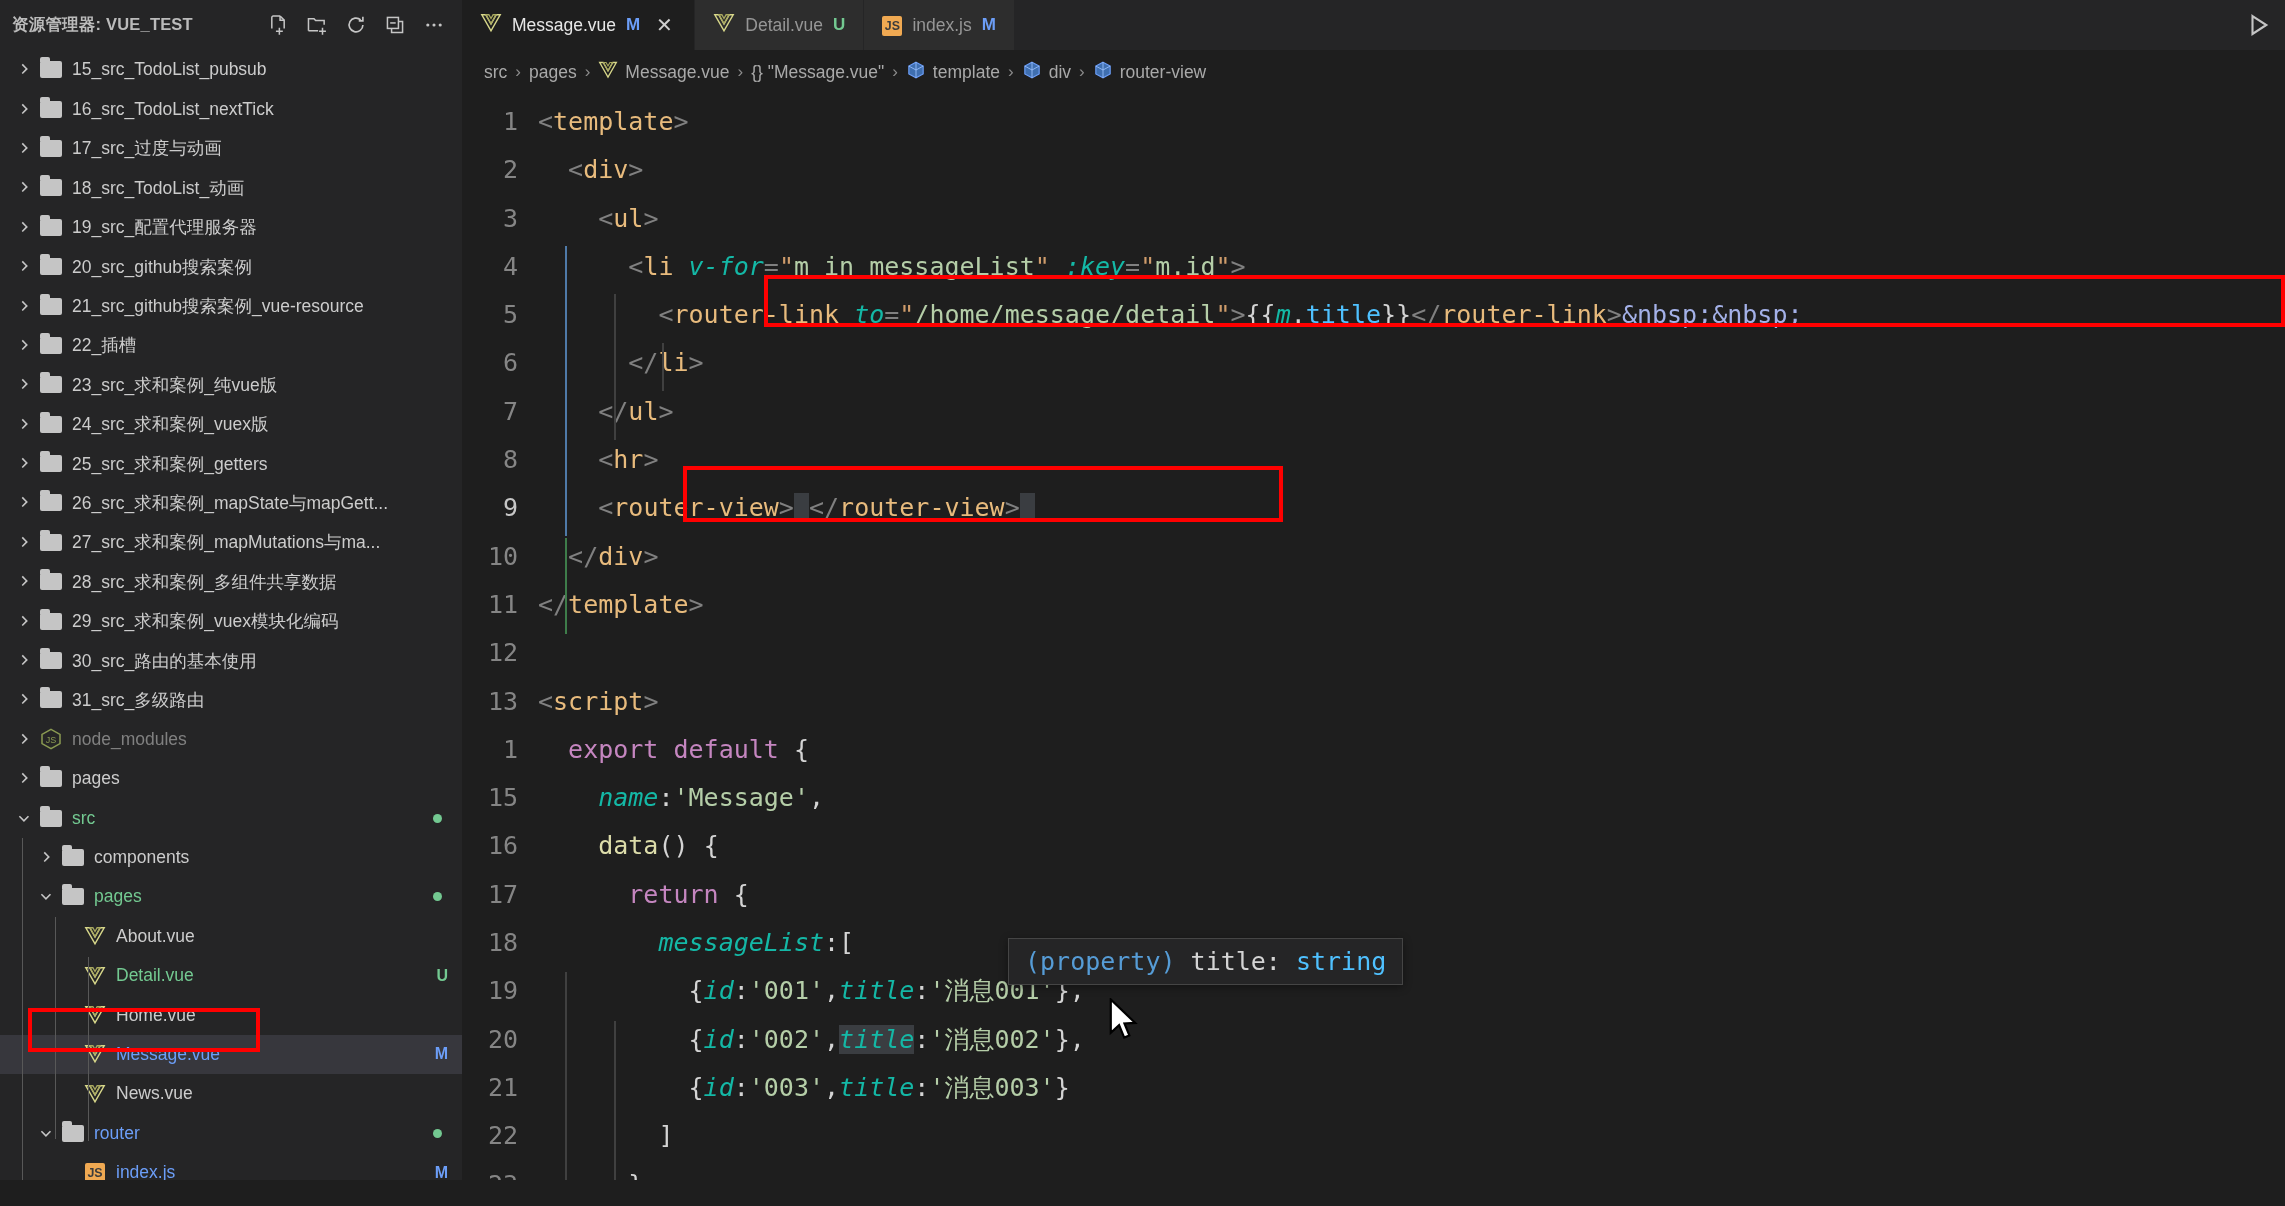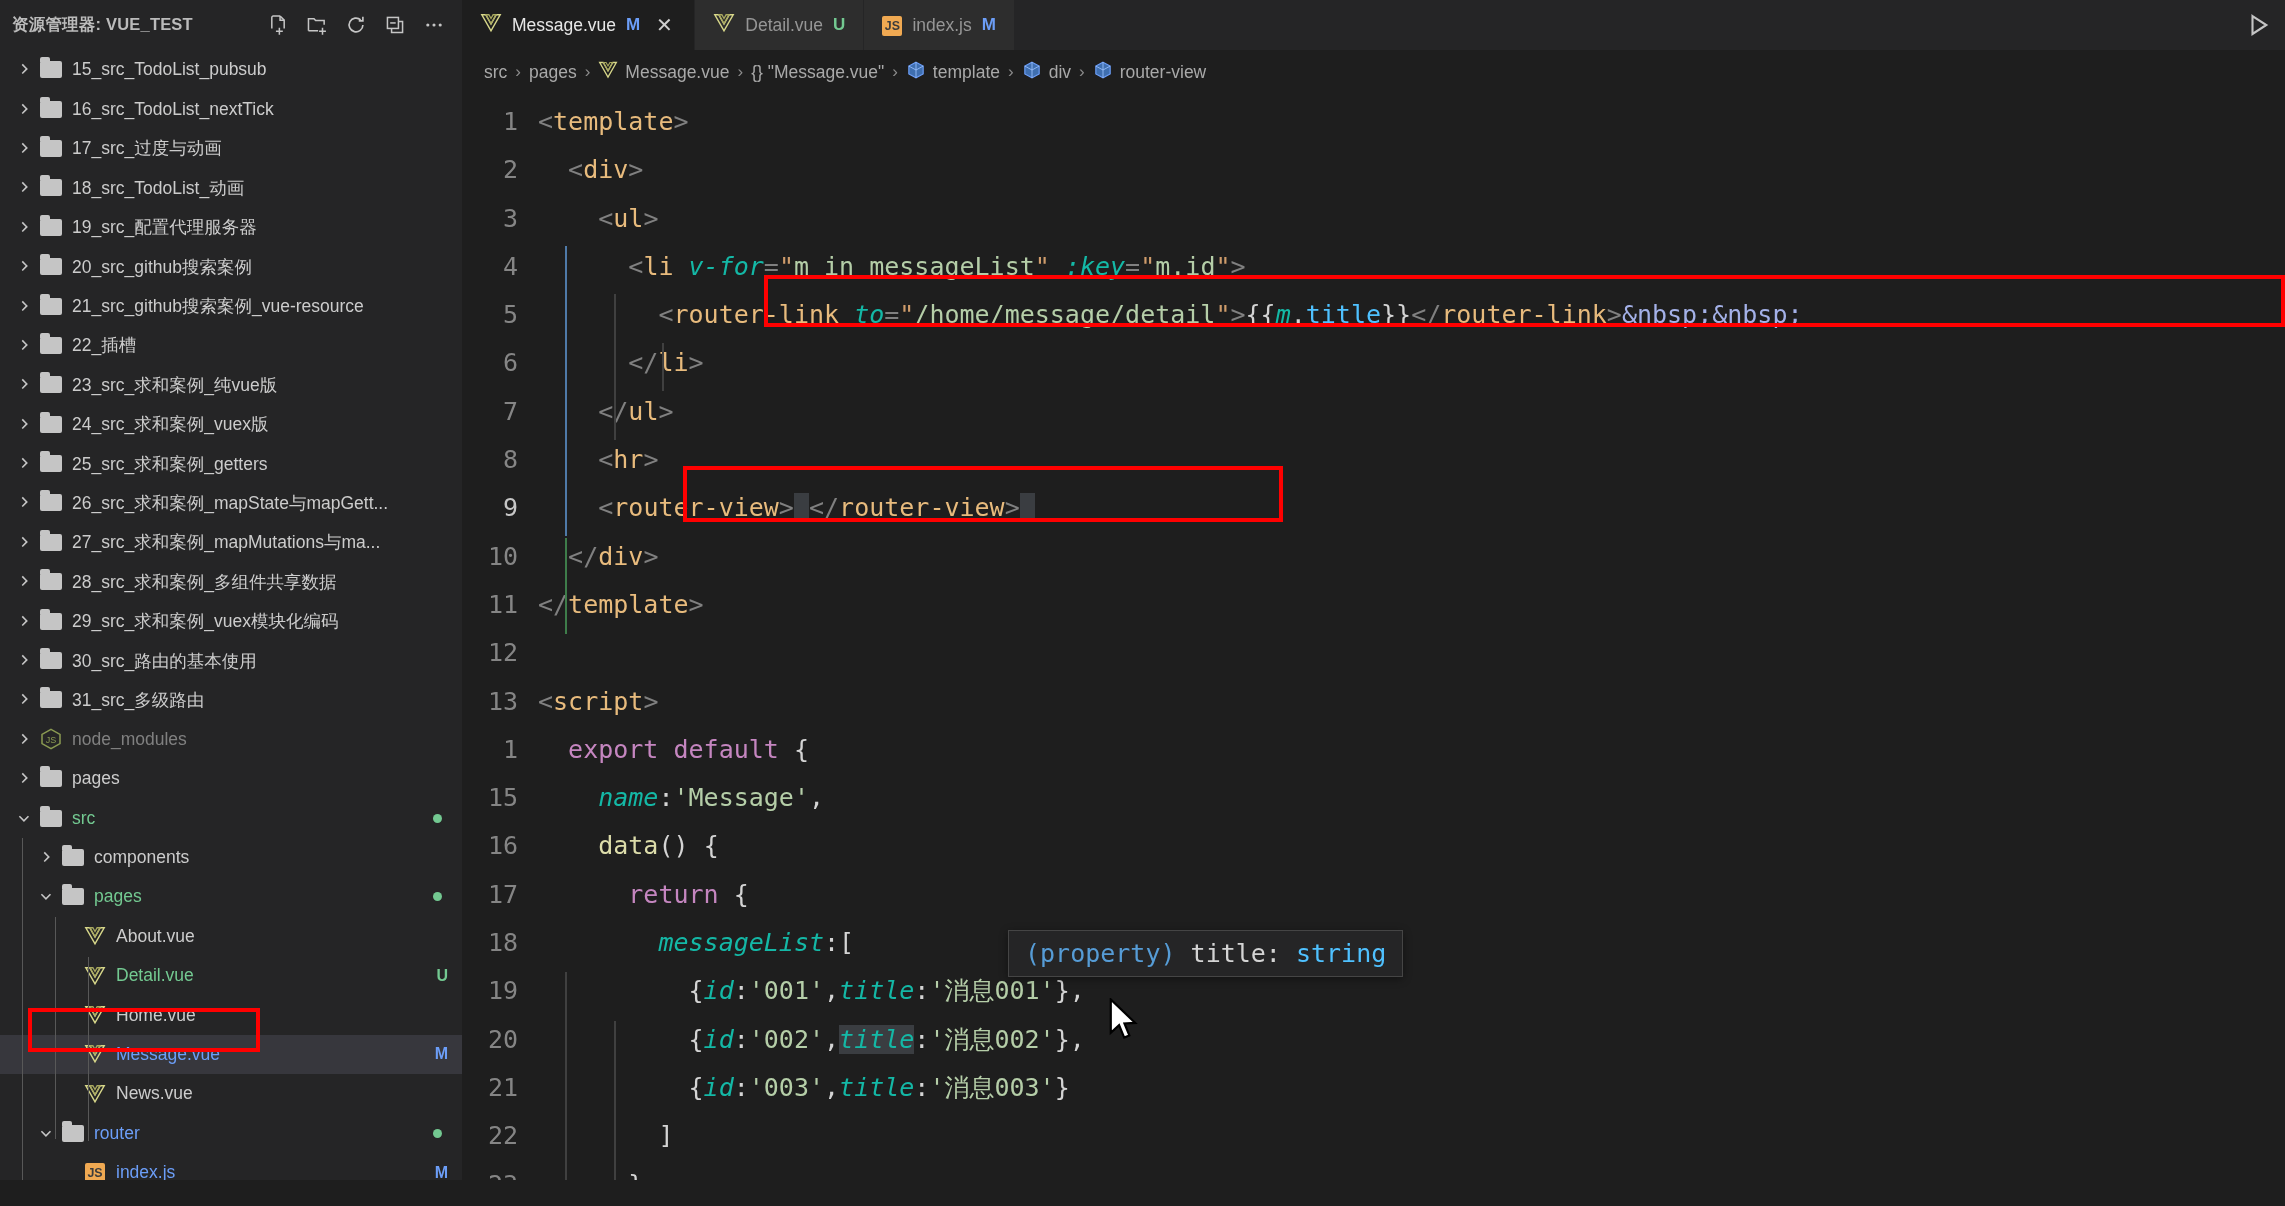--- a/index.html
+++ b/index.html
@@ -234,20 +234,21 @@
     position: absolute;
     background: #252526;
     border: 1px solid #454545;
     color: #d4d4d4;
     font-family: "DejaVu Sans Mono", monospace;
     font-size: 25px;
     padding: 8px 16px;
     white-space: nowrap;
     z-index: 60;
     box-shadow: 0 2px 8px rgba(0,0,0,0.4);
+    margin-top: 8px;
   }
   .selhl { background: #3a3d41; }
   .mouse {
     position: absolute;
     z-index: 70;
     pointer-events: none;
   }
 </style>
 </head>
 <body>

